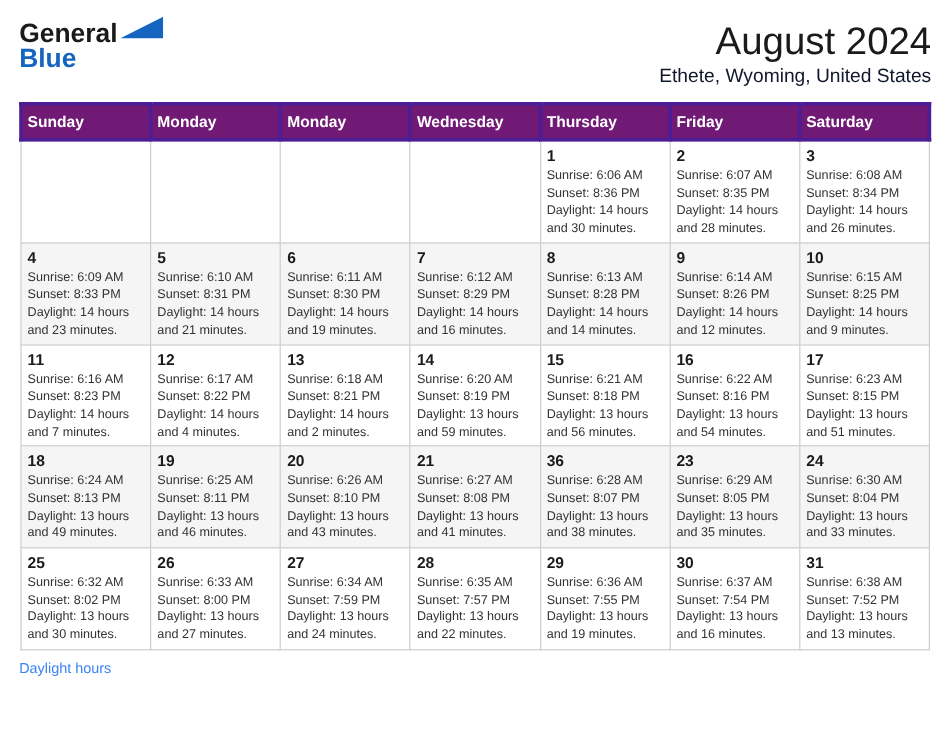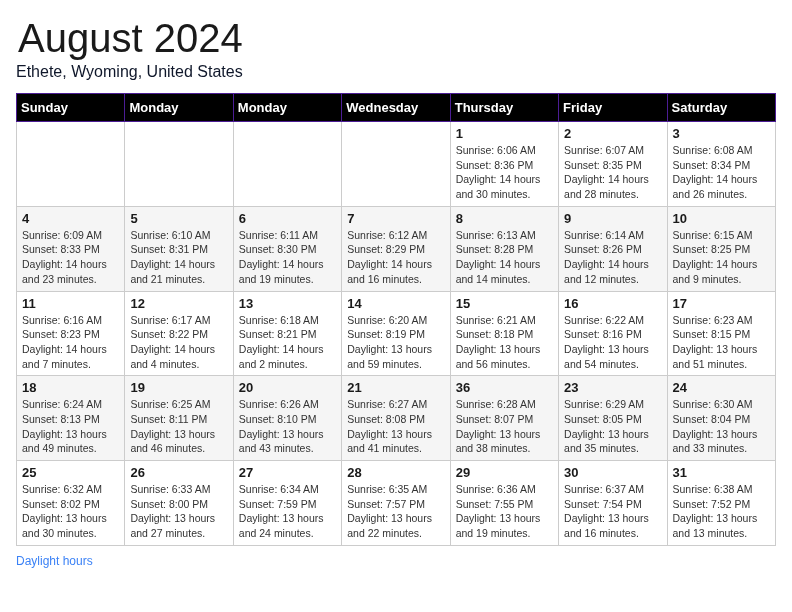--- a/index.html
+++ b/index.html
@@ -18,42 +18,42 @@
     }
     .logo {
       display: flex;
       flex-direction: column;
       align-items: flex-start;
     }
     .title-area {
       text-align: right;
     }
     .main-title {
-      font-size: 40px;
+      font-size: 32px;
       font-weight: normal;
       color: #1a1a1a;
     }
     .subtitle {
       font-size: 16px;
       color: #0f172a;
       margin-top: 2px;
     }
     .calendar {
       width: 100%;
       border-collapse: collapse;
       font-size: 11px;
     }
     .calendar th {
-      background: #000000;
+      background: #701a75;
       color: #fff;
       padding: 6px 4px;
       text-align: left;
       font-size: 13px;
       font-weight: bold;
-      border: 1px solid #4c1d95;
+      border: 3px solid #4c1d95;
     }
     .calendar td {
       border: 1px solid #ccc;
       padding: 4px 5px;
       vertical-align: top;
       width: calc(100% / 7);
       min-height: 80px;
       background: #fff;
     }
     .calendar tr:nth-child(even) td {
@@ -77,20 +77,33 @@
     .footer-note {
       margin-top: 8px;
       font-size: 12px;
       color: #3b82f6;
     }
   </style>
 </head>
 <body>
 
 <div class="header-area">
+  <div class="logo">
+    <div style="display:flex; align-items:center;">
+      <div style="font-size:22px; font-weight:bold; line-height:1.1;">
+        <span style="color:#1a1a1a;">General</span>
+      </div>
+      <div style="margin-left:2px; margin-top:-6px;">
+        <svg width="36" height="18" viewBox="0 0 36 18">
+          <polygon points="0,18 36,0 36,18" fill="#1565c0"></polygon>
+        </svg>
+      </div>
+    </div>
+    <div style="font-size:22px; font-weight:bold; color:#1565c0; margin-top:-4px;">Blue</div>
+  </div>
   <div class="title-area">
     <div class="main-title">August 2024</div>
     <div class="subtitle">Ethete, Wyoming, United States</div>
   </div>
 </div>
 
 <table class="calendar">
   <thead>
     <tr>
       <th>Sunday</th>

